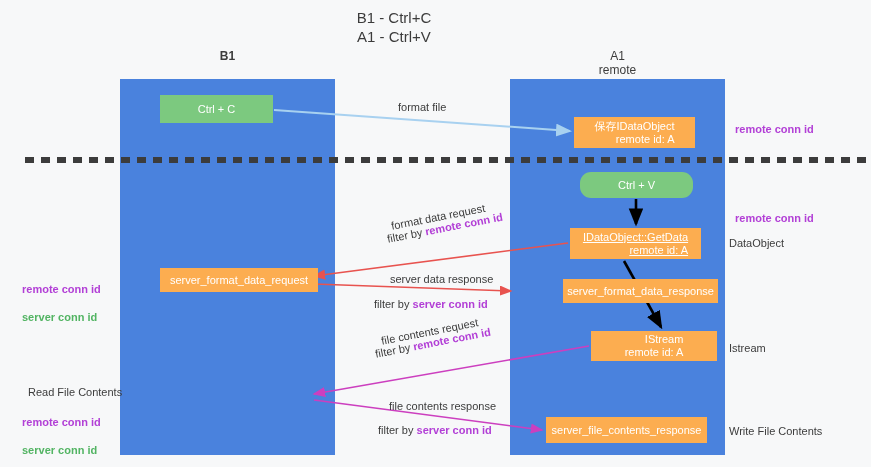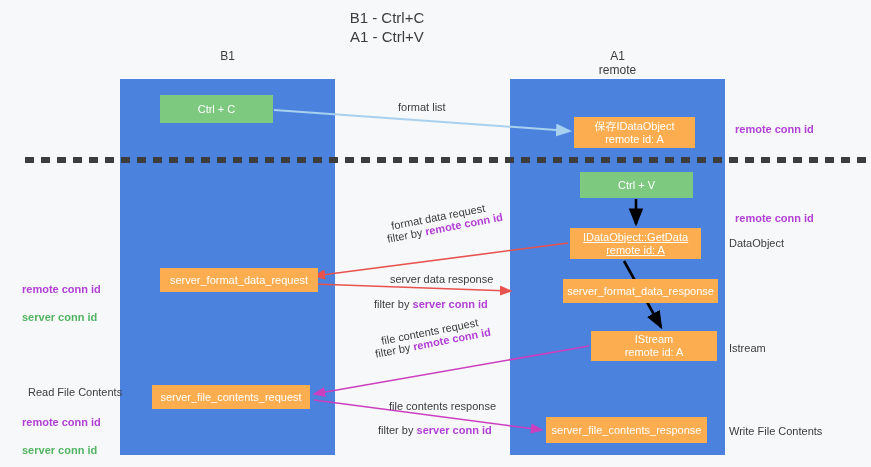--- a/index.html
+++ b/index.html
@@ -8,21 +8,21 @@
     background:#f7f8f9;
     font-family:"Liberation Sans","DejaVu Sans",sans-serif;
     overflow:hidden;
     position:relative;
     color:#3c3c3c;
   }
   #stage{position:absolute;left:0;top:0;width:871px;height:467px;}
 
   
   .title{
-    position:absolute;left:8px;top:8px;width:758px;
+    position:absolute;left:15px;top:8px;width:758px;
     text-align:center;font-size:15px;line-height:19px;color:#3c3c3c;
     white-space:pre-line;
   }
 
   
   .colhead{
     position:absolute;text-align:center;font-size:12px;line-height:14px;color:#3c3c3c;
   }
   .colhead .l1{display:block;}
   .colhead .l2{display:block;}
@@ -35,30 +35,30 @@
   
   .dashline{
     position:absolute;left:25px;top:157px;width:845px;height:6px;
     background-image:repeating-linear-gradient(to right,#3c3c3c 0px,#3c3c3c 9px,transparent 9px,transparent 16px);
   }
 
   
   .node{
     position:absolute;
     display:flex;align-items:center;justify-content:center;
-    text-align:center;
+    text-align:right;
     color:#ffffff;font-size:11px;line-height:13px;
     box-sizing:border-box;padding:2px 4px;
     white-space:pre-line;
   }
   .node.green{background:#7cc97f;}
   .node.orange{background:#fcad50;}
 
   #n-ctrlc{left:160px;top:95px;width:113px;height:28px;}
-  #n-ctrlv{left:580px;top:172px;width:113px;height:26px;}
+  #n-ctrlv{left:580px;top:172px;width:113px;height:26px;border-radius:11px;}
   #n-savedataobject{left:574px;top:117px;width:121px;height:31px;}
   #n-getdata{left:570px;top:228px;width:131px;height:31px;text-decoration:underline;}
   #n-formatreq{left:152px;top:268px;width:158px;height:24px;margin-left:8px;}
   #n-formatresp{left:515px;top:279px;width:155px;height:24px;margin-left:48px;}
   #n-istream{left:591px;top:331px;width:126px;height:30px;}
   #n-filereq{left:152px;top:385px;width:158px;height:24px;}
   #n-fileresp{left:546px;top:417px;width:161px;height:26px;}
 
   
   .sidelabel{position:absolute;font-size:11px;line-height:14px;white-space:pre-line;}
@@ -98,21 +98,21 @@
   svg#edges{position:absolute;left:0;top:0;width:871px;height:467px;pointer-events:none;}
 </style>
 </head>
 <body>
 
 <div id="stage">
 
   <div class="title">B1 - Ctrl+C
 A1 - Ctrl+V</div>
 
-  <div class="colhead" id="head-b1" style="left:120px;top:49px;width:215px;">
+  <div class="colhead" id="head-b1" style="left:120px;top:49px;width:215px;font-weight:bold;">
     <span class="l1">B1</span>
   </div>
   <div class="colhead" id="head-a1" style="left:510px;top:49px;width:215px;">
     <span class="l1">A1</span>
     <span class="l2">remote</span>
   </div>
 
   <div class="lane" id="lane-b1"></div>
   <div class="lane" id="lane-a1"></div>
 
@@ -152,42 +152,41 @@
   <div class="node green" id="n-ctrlc">Ctrl + C</div>
   <div class="node orange" id="n-savedataobject">保存IDataObject
 remote id: A</div>
   <div class="node green" id="n-ctrlv">Ctrl + V</div>
   <div class="node orange" id="n-getdata">IDataObject::GetData
 remote id: A</div>
   <div class="node orange" id="n-formatreq">server_format_data_request</div>
   <div class="node orange" id="n-formatresp">server_format_data_response</div>
   <div class="node orange" id="n-istream">IStream
 remote id: A</div>
-  <div class="node orange" id="n-filereq">server_file_contents_request</div>
   <div class="node orange" id="n-fileresp">server_file_contents_response</div>
 
   <div class="sidelabel purple" id="lbl-remote1">remote conn id</div>
   <div class="sidelabel purple" id="lbl-remote2">remote conn id</div>
   <div class="sidelabel plain" id="lbl-dataobject">DataObject</div>
   <div class="sidelabel plain" id="lbl-istream">Istream</div>
   <div class="sidelabel plain" id="lbl-writefile">Write File Contents</div>
 
   <div class="sidelabel" id="lbl-left-conn">
     <span class="purple">remote conn id</span><br>
     <span class="green-t">server conn id</span>
   </div>
 
   <div class="sidelabel plain" id="lbl-readfile">Read File Contents</div>
 
   <div class="sidelabel" id="lbl-left-conn2">
     <span class="purple">remote conn id</span><br>
     <span class="green-t">server conn id</span>
   </div>
 
-  <div class="edgelbl" id="el-formatlist">format list</div>
+  <div class="edgelbl" id="el-formatlist">format file</div>
 
   <div class="edgelbl" id="el-fdr1">format data request</div>
   <div class="edgelbl" id="el-fdr2">
     <span>filter by </span><b class="purple">remote conn id</b>
   </div>
 
   <div class="edgelbl" id="el-fdresp1">server data response</div>
   <div class="edgelbl" id="el-fdresp2">
     <span>filter by </span><b class="purple">server conn id</b>
   </div>

